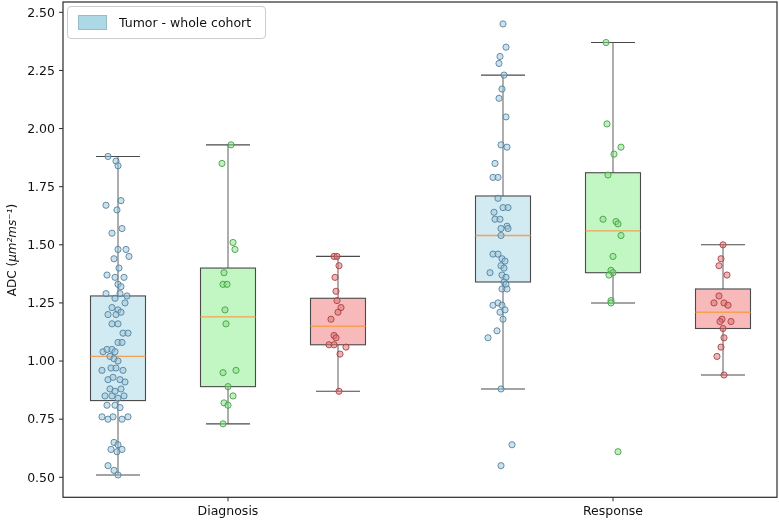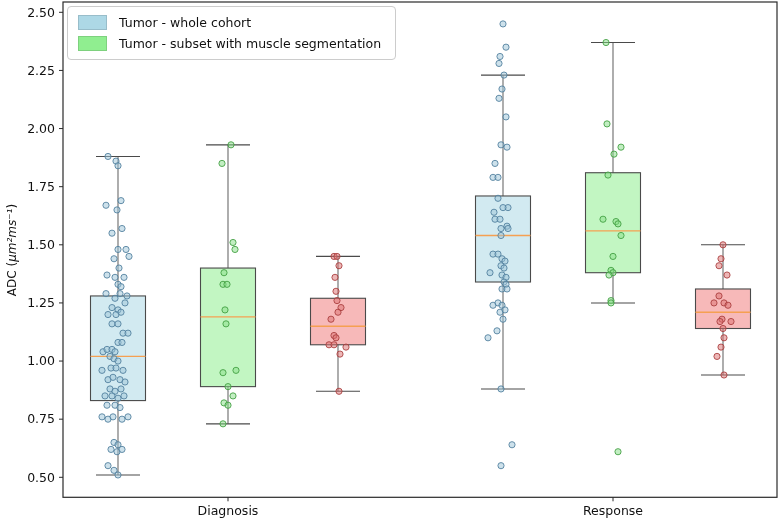--- a/index.html
+++ b/index.html
@@ -268,18 +268,14 @@
       <circle cx="721" cy="347.1" r="3.1" fill="#db7070" fill-opacity="0.5" stroke="#a83c3c" stroke-opacity="0.85" stroke-width="1"></circle>
       <circle cx="717" cy="356.4" r="3.1" fill="#db7070" fill-opacity="0.5" stroke="#a83c3c" stroke-opacity="0.85" stroke-width="1"></circle>
       <circle cx="724" cy="375" r="3.1" fill="#db7070" fill-opacity="0.5" stroke="#a83c3c" stroke-opacity="0.85" stroke-width="1"></circle>
     </svg>
 
   <div class="legend">
     <div class="legend-row">
       <span class="swatch" style="background: rgb(173, 216, 230);"></span>
       <span class="legend-label">Tumor - whole cohort</span>
     </div>
-    <div class="legend-row">
-      <span class="swatch" style="background: rgb(144, 238, 144);"></span>
-      <span class="legend-label">Tumor - subset with muscle segmentation</span>
-    </div>
   </div>
 </div>
 
 </body></html>

